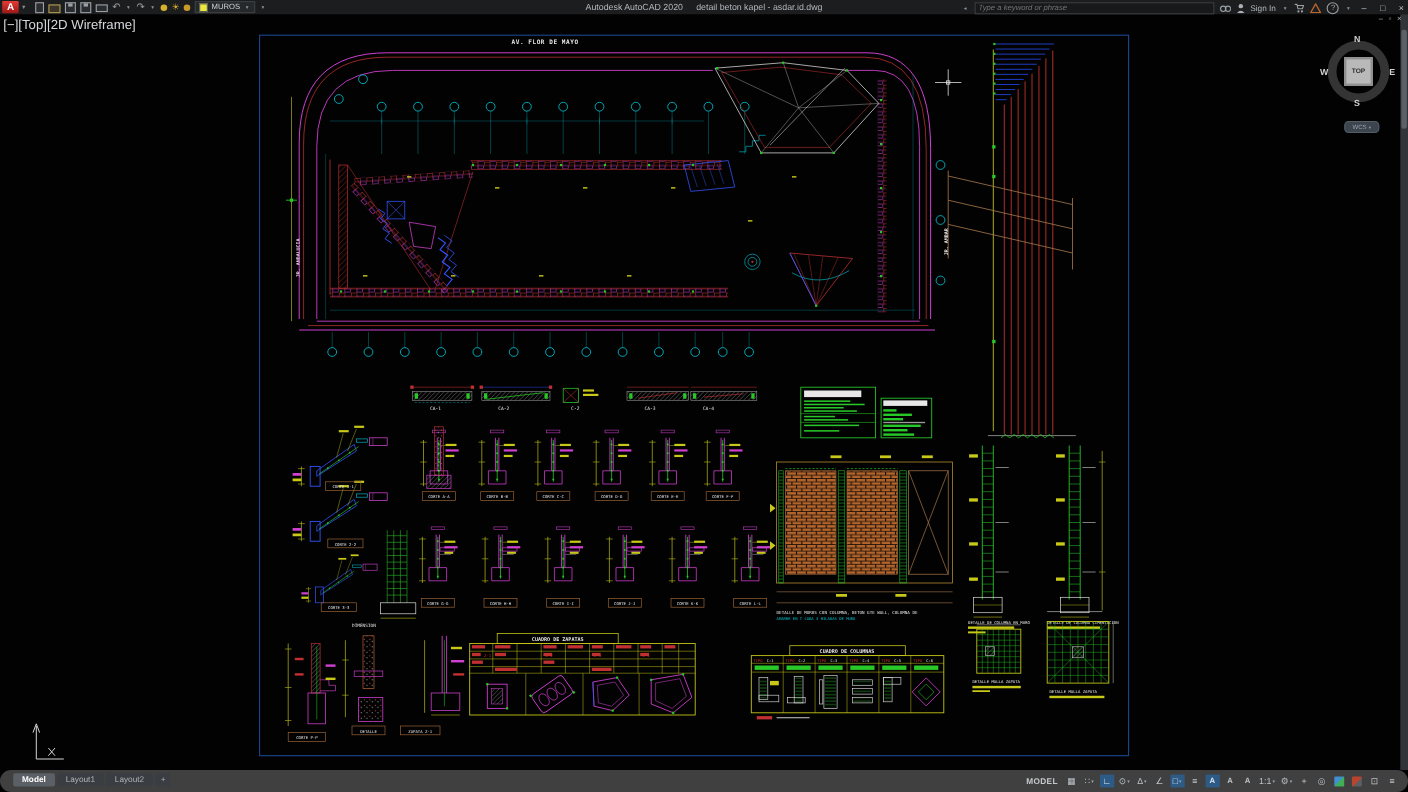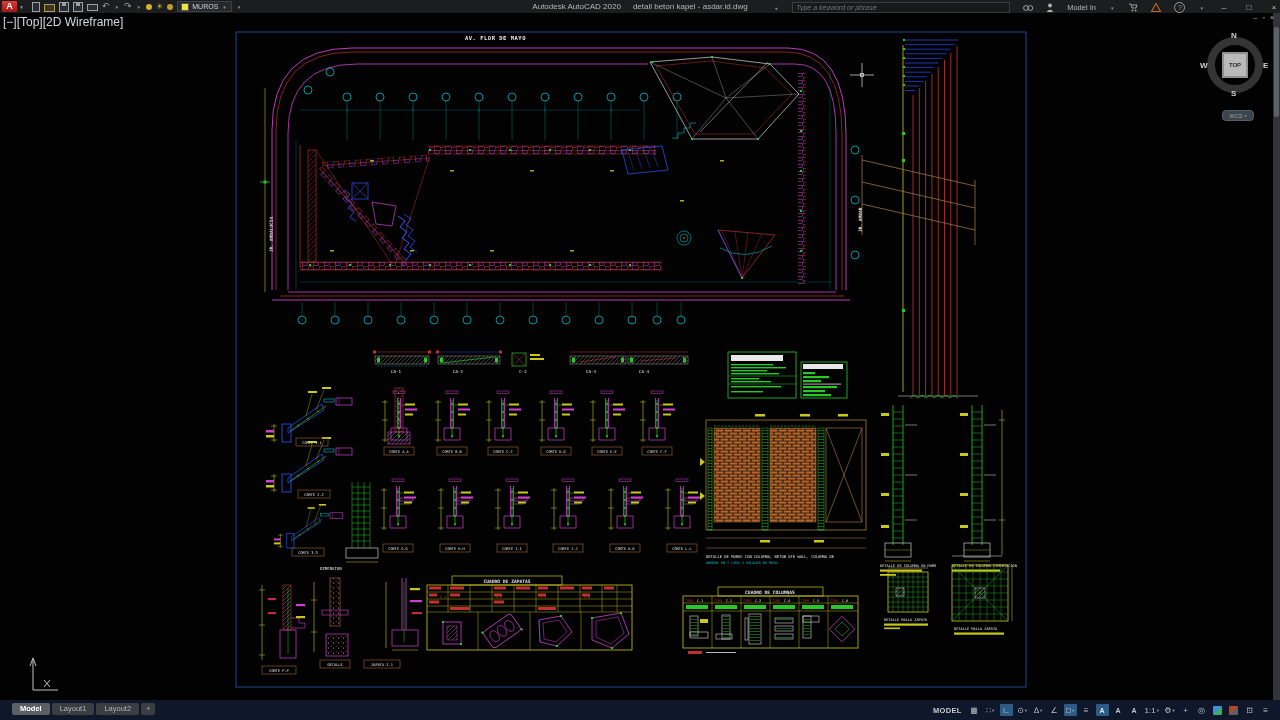--- a/index.html
+++ b/index.html
@@ -18,43 +18,43 @@
   .i-disk{width:8px;height:8px;border:1px solid #9aa0a6;background:#2a2d30;}
   .i-disk:after{content:"";position:absolute;left:2px;top:0;width:4px;height:3px;background:#9aa0a6;}
   .i-plot{width:9px;height:5px;border:1px solid #9aa0a6;margin-top:2px;background:#2a2d30;}
   .arrow{color:#9aa0a6;font-size:9px;line-height:9px;}
   .dotY{width:6px;height:6px;border-radius:50%;background:#d8b12c;display:inline-block;}
   .swatch{width:6px;height:6px;background:#e8e840;display:inline-block;border:1px solid #555;}
   .layerbox{display:flex;align-items:center;gap:3px;background:#26292c;border:1px solid #3c4043;
             height:9px;padding:0 3px;font-size:7px;color:#d0d4d8;}
   #titlecenter{position:absolute;left:0;right:0;top:0;height:13px;display:flex;align-items:center;
                justify-content:center;gap:12px;font-size:8px;color:#b4b8bc;pointer-events:none;}
-  #titleright{position:absolute;right:0;top:0;height:15px;display:flex;align-items:center;gap:13px;}
+  #titleright{position:absolute;right:0;top:0;height:15px;display:flex;align-items:center;gap:5px;}
   .search{width:210px;height:9px;background:#17191b;border:1px solid #3a3d40;color:#77818a;
           font-size:7px;font-style:italic;padding:0 3px;font-family:"Liberation Sans",sans-serif;}
   .winbtn{width:12px;text-align:center;color:#c4c8cc;font-size:8px;}
   .minisvg{display:block;}
   
   #vplabel{position:absolute;left:3px;top:15px;font-size:12px;color:#d6d9dc;z-index:5;}
   #dwgctrl{position:absolute;right:6px;top:14px;font-size:7px;color:#aeb2b6;z-index:5;display:flex;gap:5px;}
   #vscroll{position:absolute;right:0;top:13px;width:7px;height:687px;background:#31353a;z-index:4;}
   #vscroll .thumb{position:absolute;left:1px;top:14px;width:5px;height:90px;background:#5b6166;border-radius:2px;}
   
   #viewcube{position:absolute;left:1203px;top:33px;width:64px;height:64px;z-index:6;}
   .ring{position:absolute;left:4px;top:4px;width:56px;height:56px;border-radius:50%;
         border:8px solid #343434;box-sizing:border-box;}
   .vc-face{position:absolute;left:19px;top:19px;width:26px;height:26px;background:#b9b9b9;
            border:2px solid #8f8f8f;box-sizing:border-box;color:#2f2f2f;font-size:6px;font-weight:bold;
            display:flex;align-items:center;justify-content:center;}
   .vc-l{position:absolute;color:#cfd2d5;font-size:8px;font-weight:bold;}
   #wcs{position:absolute;left:1222px;top:110px;width:30px;height:9px;background:#3c454e;border:1px solid #545d66;
        border-radius:4px;color:#98a2ac;font-size:5.5px;display:flex;align-items:center;justify-content:center;gap:2px;z-index:6;}
   
-  #bottombar{position:absolute;left:0;bottom:0;width:1280px;height:20px;background:#0f172a;
-             display:flex;align-items:center;z-index:6;}
+  #bottombar{position:absolute;left:0;bottom:0;width:1280px;height:20px;background:#404040;
+             display:flex;align-items:center;z-index:6;border-radius:10px;}
   .tabs{display:flex;align-items:flex-start;gap:2px;margin-left:12px;height:20px;padding-top:3px;box-sizing:border-box;}
   .tab{height:12px;line-height:12px;padding:0 8px;font-size:7.5px;background:#3a3e42;color:#aeb4ba;border-radius:2px;}
   .tab.active{background:#5a6065;color:#fff;font-weight:bold;}
   .tab.plus{padding:0 5px;}
   #status{margin-left:auto;display:flex;align-items:center;gap:3px;margin-right:8px;font-size:8px;}
   .sic{min-width:11px;height:12px;display:flex;align-items:center;justify-content:center;
        color:#bcc2c8;font-size:8px;border-radius:1px;padding:0 1px;}
   .sic.hl{background:#2e5a86;color:#dce6f0;}
   .sic .dd{font-size:4.5px;color:#93a;color:#9aa4ae;margin-left:1px;}
   .modeltxt{color:#c6cacd;font-size:7.5px;font-weight:bold;letter-spacing:.3px;margin-right:3px;}
@@ -101,21 +101,21 @@
       <span class="caret">◂</span>
       <input class="search" placeholder="Type a keyword or phrase" style="">
       <svg class="minisvg" width="10" height="8">
         <circle cx="3" cy="4" r="2.4" fill="none" stroke="#9aa0a6" stroke-width="1"></circle>
         <circle cx="7.4" cy="4" r="2.4" fill="none" stroke="#9aa0a6" stroke-width="1"></circle>
       </svg>
       <svg class="minisvg" width="8" height="9">
         <circle cx="4" cy="2.6" r="2" fill="#aab0b6"></circle>
           <path d="M0.5,9 Q4,4.6 7.5,9 Z" fill="#aab0b6"></path>
       </svg>
-      <span style="font-size:7.5px;">Model In</span>
+      <span style="font-size:7.5px;">Sign In</span>
       <span class="caret">▾</span>
       <svg class="minisvg" width="10" height="9">
         <path d="M1,1 h2 l1,4 h4 l1,-3 h-6" fill="none" stroke="#9aa0a6" stroke-width="1"></path>
         <circle cx="4.4" cy="7.4" r="1" fill="#9aa0a6"></circle>
           <circle cx="7.6" cy="7.4" r="1" fill="#9aa0a6"></circle>
       </svg>
       <svg class="minisvg" width="10" height="9">
         <path d="M5,0.5 L9.5,8.5 H0.5 Z" fill="none" stroke="#b8642f" stroke-width="1.2"></path>
       </svg>
       <span style="width:9px;height:9px;border:1px solid #9aa0a6;border-radius:50%;font-size:7px;text-align:center;line-height:9px;color:#9aa0a6;">?</span>

